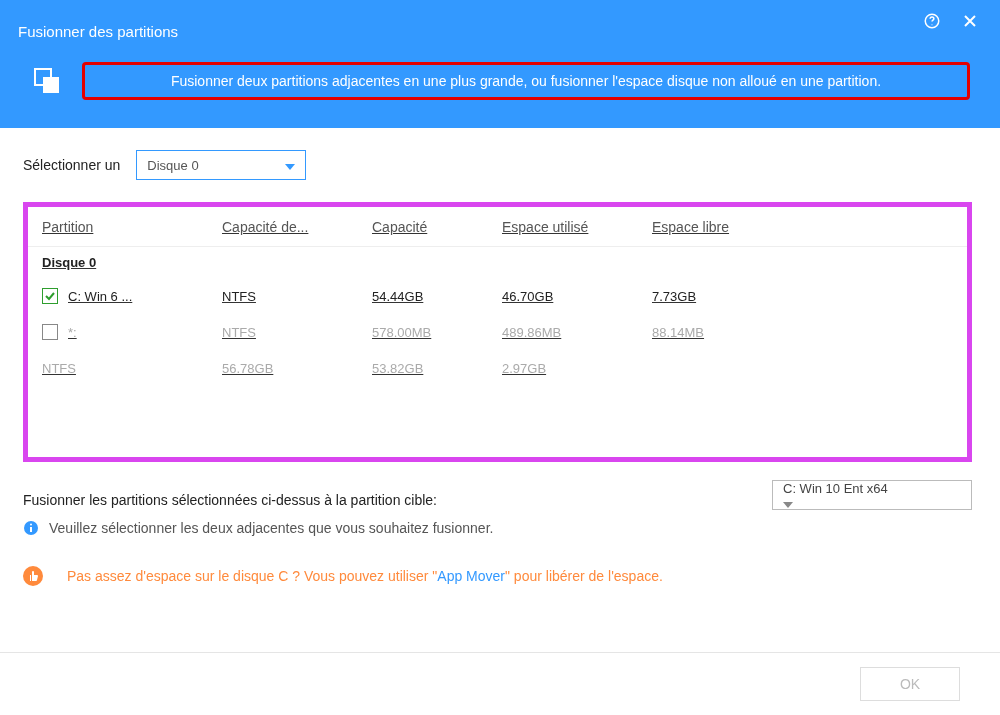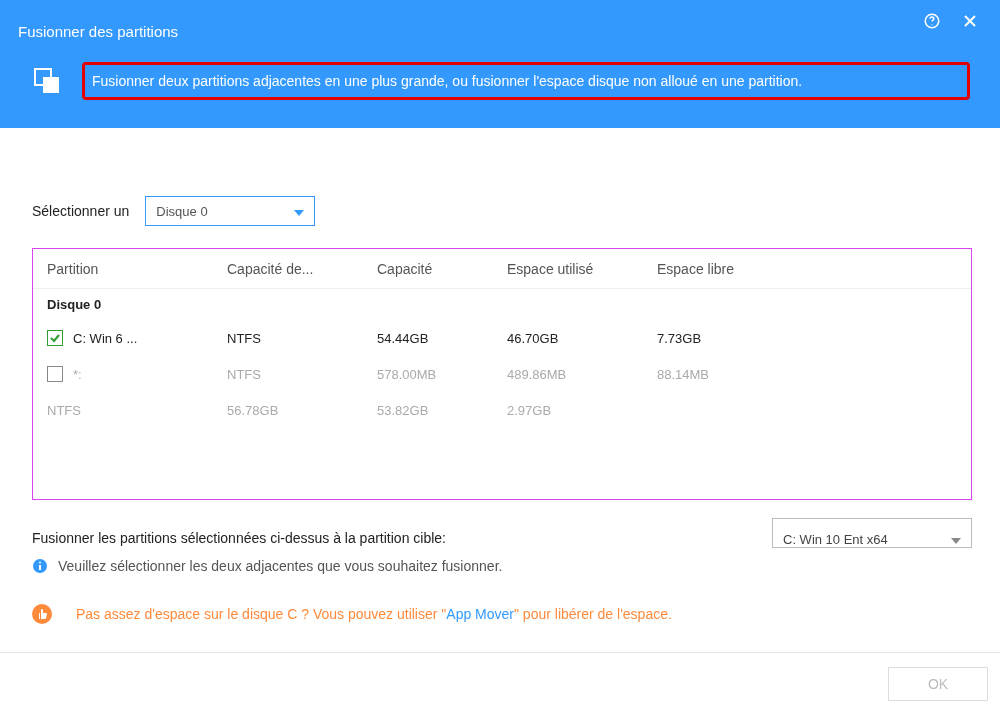--- a/index.html
+++ b/index.html
@@ -39,24 +39,24 @@
       width: 34px; height: 34px;
       display: flex; align-items: center; justify-content: center;
       flex-shrink: 0;
     }
     .banner-text {
       flex: 1;
       border: 3px solid #e40000;
       border-radius: 4px;
       padding: 8px 7px;
       font-size: 14px;
+      text-align: center;
     }
     .content {
-      padding: 22px 28px 0 32px;
-      margin-top: 46px;
+      padding: 22px 28px 0 23px;
     }
     .select-row {
       display: flex;
       align-items: center;
       gap: 16px;
       margin-bottom: 22px;
     }
     .select-label { color: #222; font-size: 14px; }
     .combo {
       border: 1px solid #3399ff;
@@ -67,22 +67,23 @@
       padding: 0 10px;
       justify-content: space-between;
       cursor: pointer;
       color: #555;
       background: #fff;
     }
     .combo-caret {
       color: #3399ff;
     }
     .table-wrap {
-      border: 1px solid #d946ef;
+      border: 5px solid #d946ef;
       margin-bottom: 18px;
+      text-decoration: underline;
     }
     .table-head, .table-row {
       display: grid;
       grid-template-columns: 180px 150px 130px 150px 150px 1fr;
       align-items: center;
       padding: 0 14px;
     }
     .table-head {
       height: 40px;
       color: #555;
@@ -123,26 +124,27 @@
       display: flex;
       justify-content: space-between;
       align-items: flex-start;
       margin-top: 0;
     }
     .target-combo {
       border: 1px solid #bbb;
       height: 30px;
       min-width: 200px;
       display: flex;
-      align-items: flex-end;
+      align-items: flex-start;
       padding: 0 10px;
       justify-content: space-between;
       cursor: pointer;
       color: #444;
       background: #fff;
+      flex-direction: column;
     }
     .info-line {
       display: flex;
       align-items: center;
       gap: 10px;
       margin-top: 12px;
       color: #555;
       font-size: 14px;
     }
     .info-icon {
@@ -162,21 +164,21 @@
       background: #ff8a3c;
       border-radius: 50%;
       display: flex; align-items: center; justify-content: center;
       color: #fff;
     }
     .warn-line a { color: #3399ff; text-decoration: none; }
     .footer {
       position: absolute;
       bottom: 0; left: 0; right: 0;
       border-top: 1px solid #e5e5e5;
-      padding: 14px 12px;
+      padding: 14px 40px;
       display: flex;
       justify-content: flex-end;
     }
     .ok-btn {
       min-width: 100px;
       height: 34px;
       border: 1px solid #ddd;
       background: #fff;
       color: #bbb;
       cursor: not-allowed;

